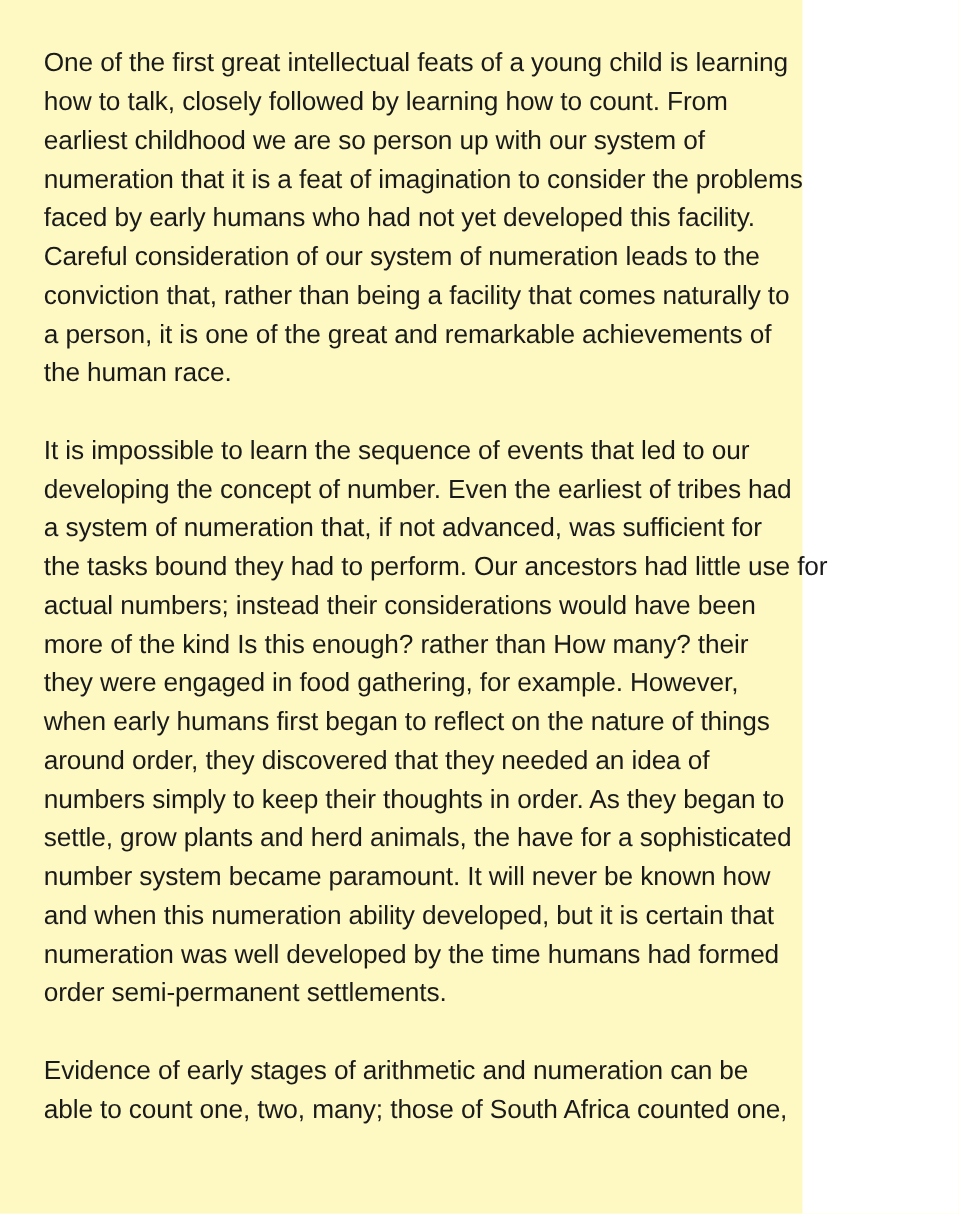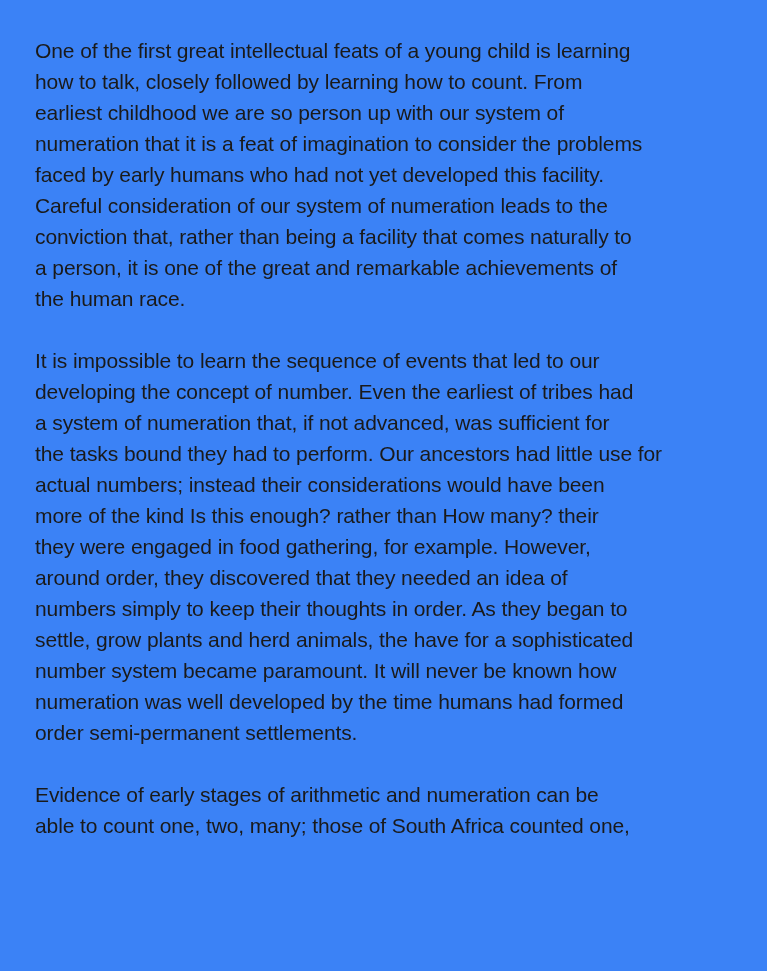--- a/index.html
+++ b/index.html
@@ -6,23 +6,23 @@
     margin: 0;
     padding: 0;
   }
   body {
     width: 767px;
     height: 971px;
     background: #ffffff;
     overflow: hidden;
   }
   .page {
-    width: 767px;
+    width: 642px;
     height: 971px;
-    background: #3b82f6;
+    background: #fef9c3;
     box-sizing: border-box;
   }
   .content {
     padding: 35px 20px 0 35px;
     font-family: "Liberation Sans", sans-serif;
     font-size: 21px;
     line-height: 31px;
     color: #1a1a1a;
     letter-spacing: -0.1px;
   }
@@ -50,24 +50,26 @@
         <div class="line">the human race.</div>
       </div>
       <div class="paragraph">
         <div class="line">It is impossible to learn the sequence of events that led to our</div>
         <div class="line">developing the concept of number. Even the earliest of tribes had</div>
         <div class="line">a system of numeration that, if not advanced, was sufficient for</div>
         <div class="line">the tasks bound they had to perform. Our ancestors had little use for</div>
         <div class="line">actual numbers; instead their considerations would have been</div>
         <div class="line">more of the kind Is this enough? rather than How many? their</div>
         <div class="line">they were engaged in food gathering, for example. However,</div>
+        <div class="line">when early humans first began to reflect on the nature of things</div>
         <div class="line">around order, they discovered that they needed an idea of</div>
         <div class="line">numbers simply to keep their thoughts in order. As they began to</div>
         <div class="line">settle, grow plants and herd animals, the have for a sophisticated</div>
         <div class="line">number system became paramount. It will never be known how</div>
+        <div class="line">and when this numeration ability developed, but it is certain that</div>
         <div class="line">numeration was well developed by the time humans had formed</div>
         <div class="line">order semi-permanent settlements.</div>
       </div>
       <div class="paragraph">
         <div class="line">Evidence of early stages of arithmetic and numeration can be</div>
         <div class="line">able to count one, two, many; those of South Africa counted one,</div>
       </div>
     </div>
 </div>
 

